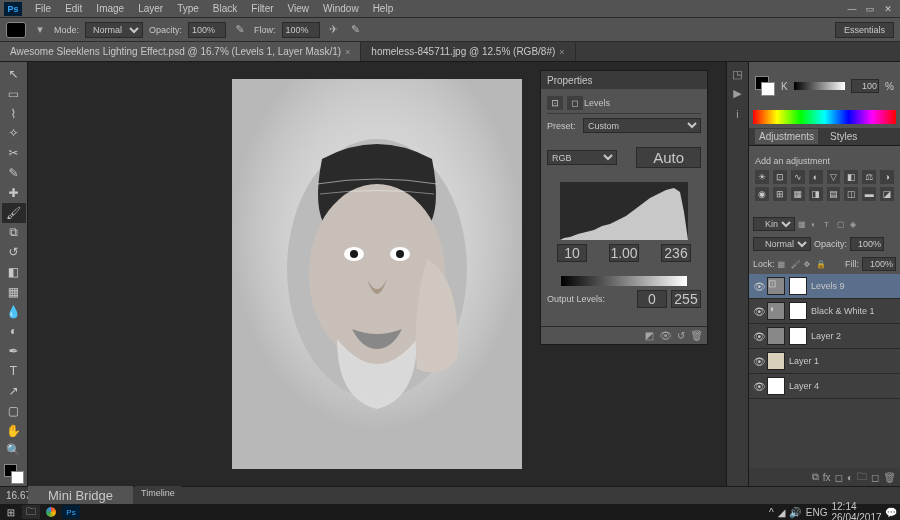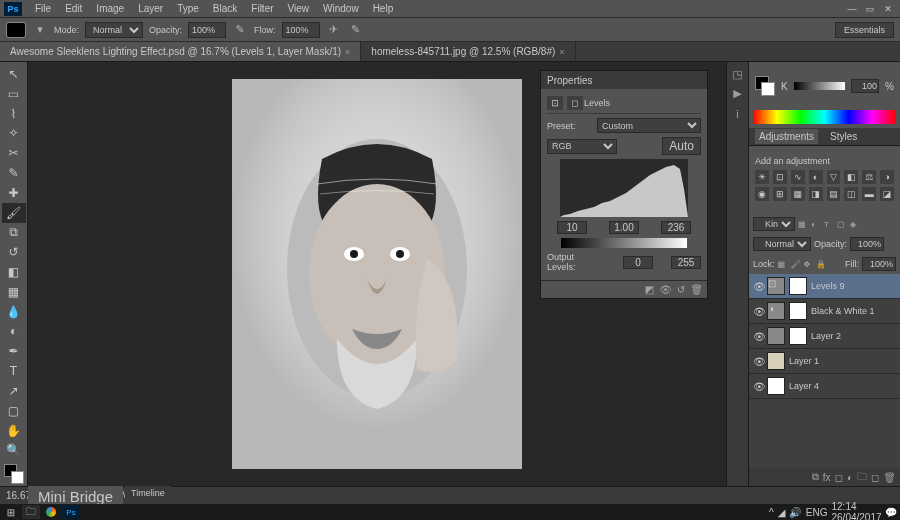--- a/index.html
+++ b/index.html
@@ -57,27 +57,27 @@
 .layer .thumb { width:18px; height:18px; background:#888; border:1px solid #222; }
 .layer .thumb.w { background:#fff; }
 .layer .lname { font-size:9px; }
 .lfoot { height:18px; background:#3a3a3a; display:flex; align-items:center; justify-content:flex-end; gap:4px; padding:0 4px; }
 .lfoot span { font-size:10px; opacity:0.7; }
 .properties { position:absolute; left:540px; top:70px; width:168px; background:#535353; border:1px solid #1a1a1a; z-index:10; }
 .properties .phead2 { height:18px; background:#3a3a3a; display:flex; align-items:center; padding:0 6px; font-size:9px; }
 .properties .body { padding:4px 6px; }
 .properties .iconrow { display:flex; gap:4px; padding:3px 0; border-bottom:1px solid #3a3a3a; margin-bottom:4px; }
 .properties .iconrow span { width:16px; height:14px; background:#3f3f3f; display:flex; align-items:center; justify-content:center; font-size:9px; }
-.properties .prow { display:flex; align-items:center; gap:18px; margin-bottom:4px; }
+.properties .prow { display:flex; align-items:center; gap:4px; margin-bottom:14px; }
 .properties .prow .plbl { font-size:9px; width:32px; }
 .properties select { flex:1; background:#3f3f3f; border:1px solid #2a2a2a; color:#c8c8c8; font-size:9px; height:15px; }
-.properties button { background:#3f3f3f; border:1px solid #2a2a2a; color:#c8c8c8; font-size:12px; padding:1px 6px; }
+.properties button { background:#3f3f3f; border:1px solid #2a2a2a; color:#c8c8c8; font-size:15px; padding:1px 16px; }
 .histo { width:128px; height:58px; background:#2a2a2a; margin:4px auto; position:relative; }
 .histo svg { width:100%; height:100%; }
-.properties input { width:30px; background:#3f3f3f; border:1px solid #2a2a2a; color:#c8c8c8; font-size:10px; text-align:center; }
+.properties input { width:30px; background:#3f3f3f; border:1px solid #2a2a2a; color:#c8c8c8; font-size:14px; text-align:center; }
 .gradbar { height:10px; background:linear-gradient(90deg,#000,#fff); margin:4px 14px; }
 .pfoot { height:18px; border-top:1px solid #2a2a2a; display:flex; justify-content:flex-end; gap:5px; padding:0 4px; align-items:center; }
 .pfoot span { font-size:10px; opacity:0.7; }
 .statusbar { position:absolute; bottom:16px; left:0; right:0; height:18px; background:#3a3a3a; display:flex; align-items:center; padding:0 6px; gap:8px; font-size:9px; border-top:1px solid #1a1a1a; }
 .taskbar { position:absolute; bottom:0; left:0; right:0; height:16px; background:#1a1a1a; display:flex; align-items:center; padding:0 2px; gap:2px; }
 .taskbar .tb { width:18px; height:14px; display:flex; align-items:center; justify-content:center; font-size:10px; }
 .taskbar .tray { margin-left:auto; display:flex; gap:4px; align-items:center; font-size:8px; }
 </style>
 </head>
 <body>
@@ -339,21 +339,21 @@
     </div>
 </div>
 
 <div class="statusbar">
   <span>16.67%</span>
   <span>Doc: 24.9M/71.7M</span>
   <span style="margin-left:4px">▸</span>
 </div>
 <div style="position:absolute;bottom:16px;left:0;right:0;height:0">
   <div style="position:absolute;top:-18px;left:28px;display:flex;gap:2px">
-    <span class="btab" style="background:#535353;padding:2px 10px;font-size:15px">Mini Bridge</span>
+    <span class="btab" style="background:#535353;padding:2px 20px;font-size:13px">Mini Bridge</span>
     <span style="background:#3a3a3a;padding:2px 6px;font-size:9px">Timeline</span>
   </div>
 </div>
 
 <div class="taskbar">
   <div class="tb">⊞</div>
   <div class="tb" style="background:#2a2a2a">🗀</div>
   <div class="tb">
       <span style="width:10px;height:10px;border-radius:50%;background:conic-gradient(#ea4335,#fbbc05,#34a853,#4285f4);display:block"></span>
     </div>

